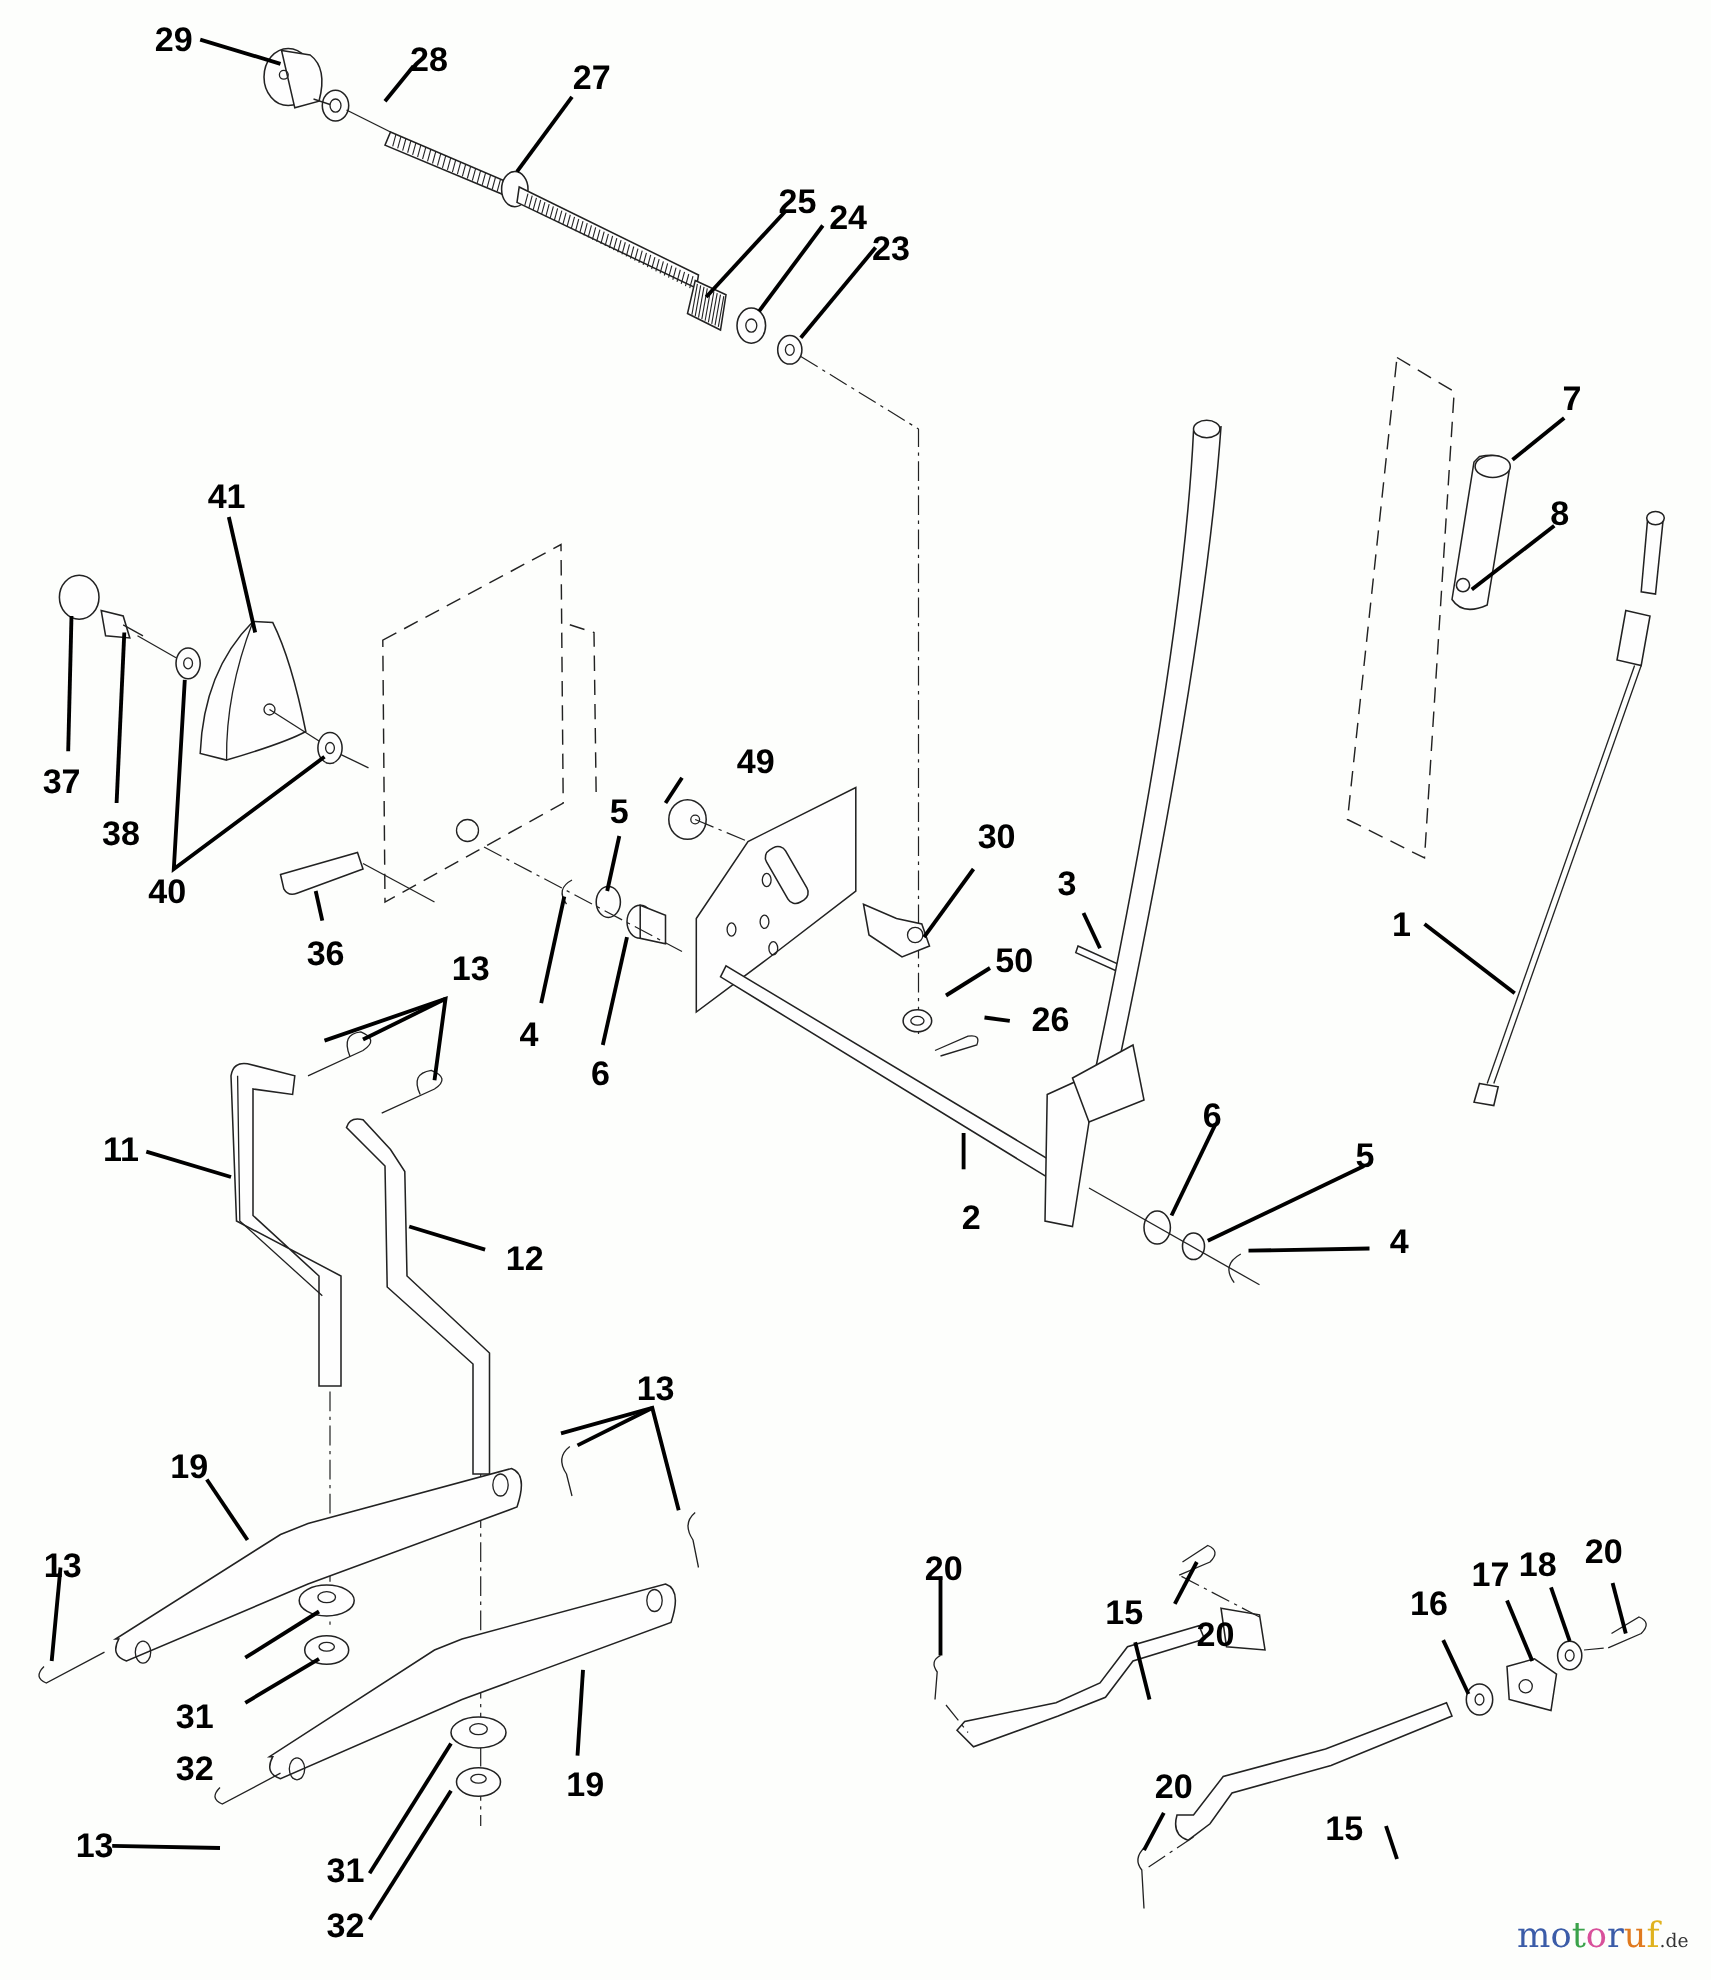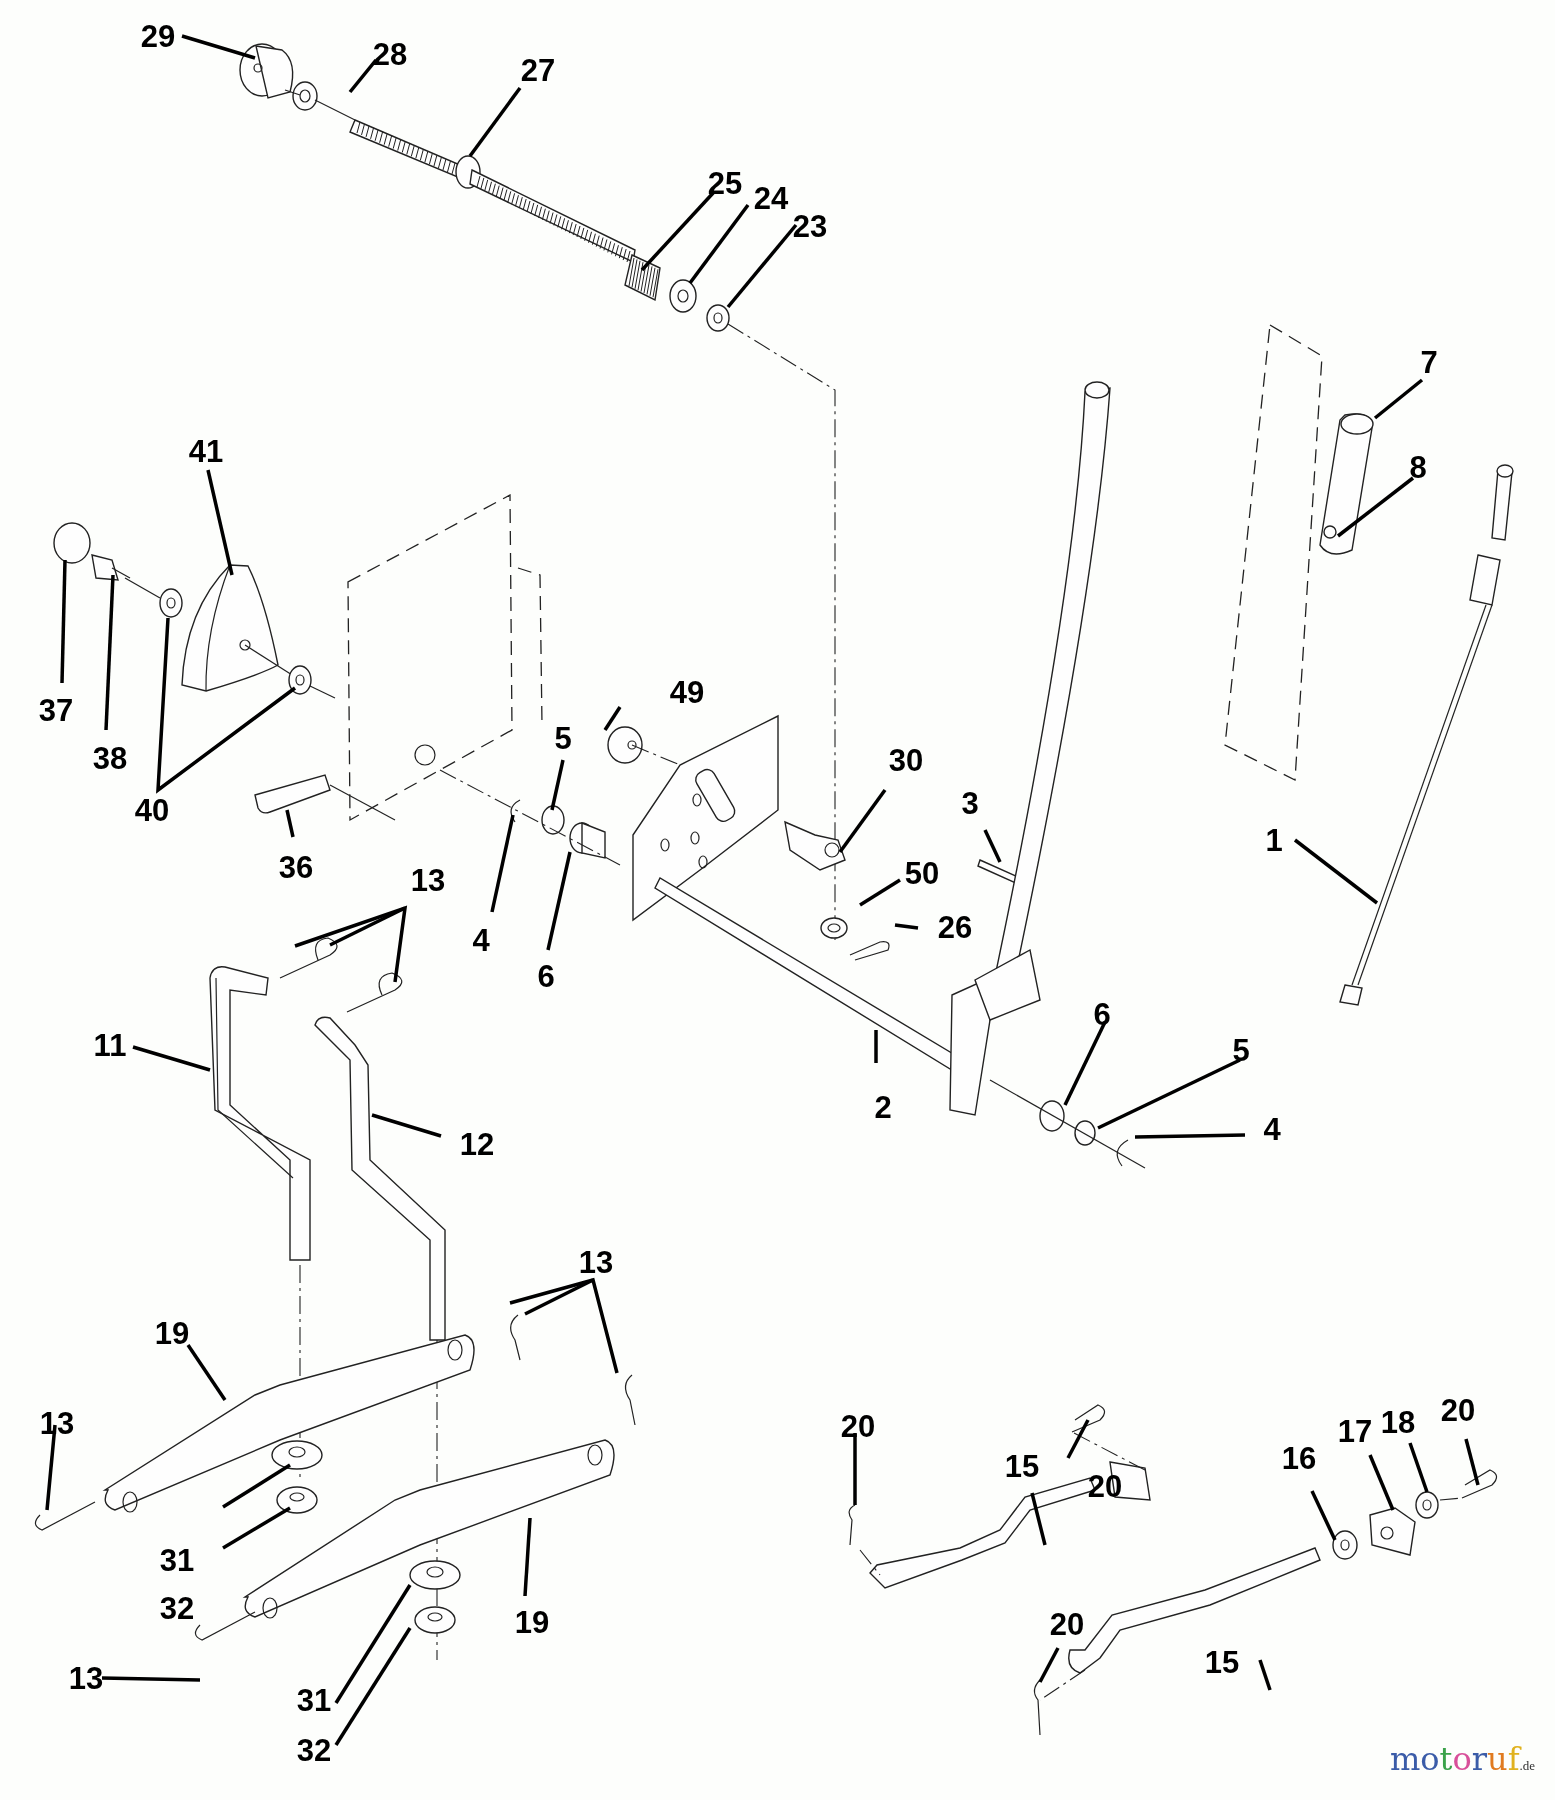--- a/index.html
+++ b/index.html
@@ -11,21 +11,21 @@
   .dash { fill: none; stroke: #222; stroke-width: 1.3; stroke-dasharray: 14 8; }
   .dashdot { fill: none; stroke: #222; stroke-width: 1.1; stroke-dasharray: 18 5 3 5; }
   .leader { stroke: #000; stroke-width: 3.5; fill: none; stroke-linecap: butt; }
   .callout { font-family: "Liberation Sans", sans-serif; font-weight: bold;
              font-size: 31px; fill: #000; text-anchor: middle;
              dominant-baseline: central; }
   .thread { fill: none; stroke: #222; stroke-width: 1; }
   #watermark { position: absolute; right: 20px; bottom: 22px;
                font-family: "DejaVu Serif", serif; font-size: 32px; }
   #watermark span { display: inline-block; }
-  #watermark .dom { font-size: 13px; color: #333; font-family: Liberation Serif, serif; }
+  #watermark .dom { font-size: 17px; color: #333; }
 </style>
 </head>
 <body>
 
 <svg id="diagram" viewBox="0 0 1555 1800">
 
   <g>
     <ellipse class="part" cx="262" cy="70" rx="22" ry="26"></ellipse>
     <path class="part" d="M256 46 L282 50 Q298 62 290 92 L268 98 Z"></path>
     <circle class="thin" cx="258" cy="68" r="4"></circle>

